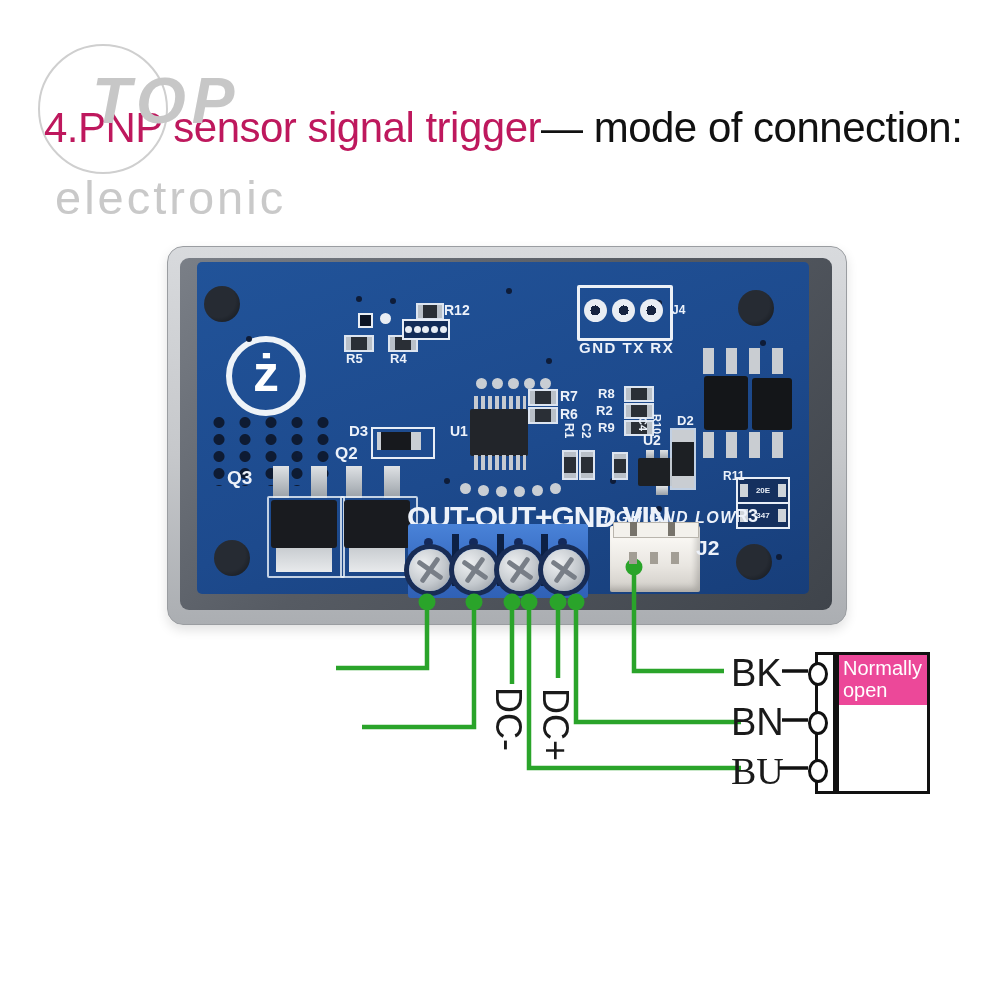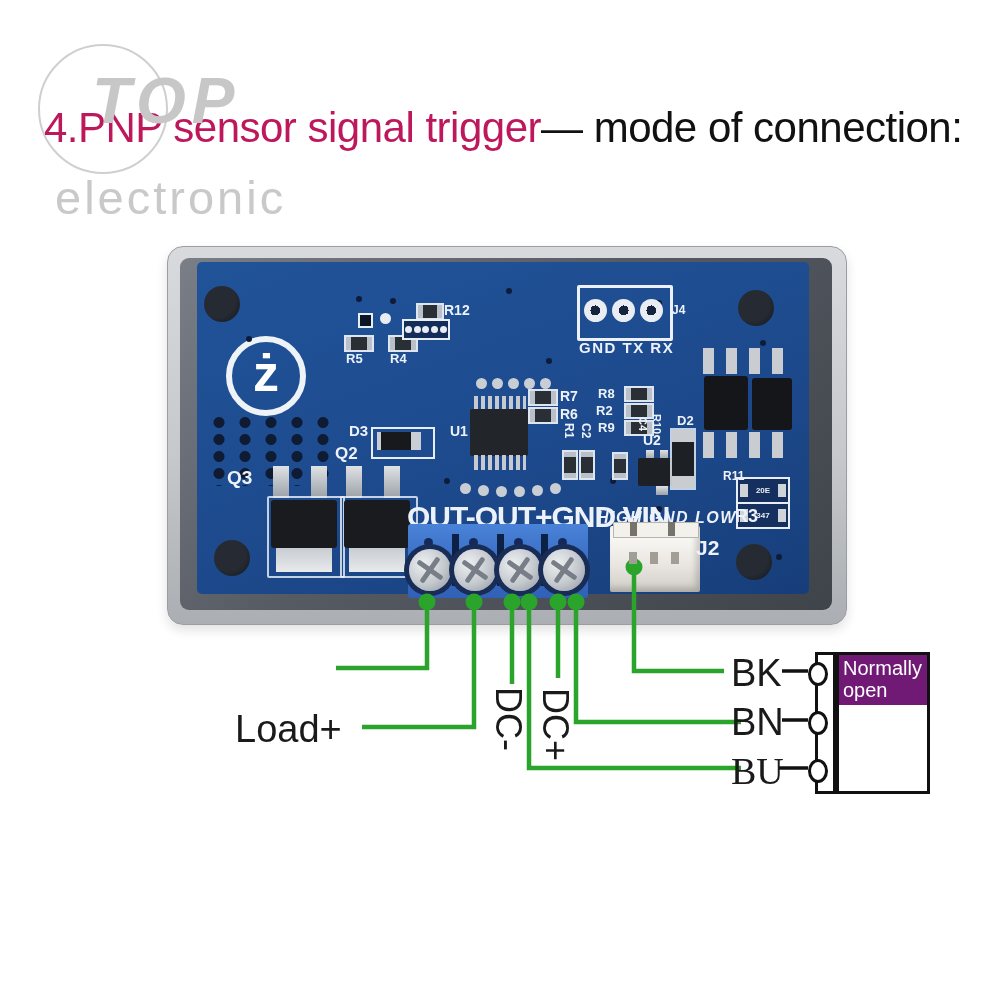--- a/index.html
+++ b/index.html
@@ -87,21 +87,21 @@
   
   .lbl{font-size:38px;color:#1a1a1a;z-index:5;white-space:nowrap;}
   .lbl.v{writing-mode:vertical-rl;text-orientation:mixed;font-size:36px;}
   .centered{text-align:center;}
 
   
   .sensor-strip{left:815px;top:652px;width:15px;height:136px;background:#fff;border:3px solid #111;z-index:2;}
   .sensor-main{left:836px;top:652px;width:88px;height:136px;border:3px solid #111;background:#fff;z-index:2;}
   .sensor-pnp{height:46px;display:flex;align-items:center;justify-content:center;
               font-size:31px;color:#111;border-bottom:2px solid #111;}
-  .sensor-no{height:48px;background:#701a75;color:#fff;font-size:20px;line-height:22px;padding:2px 0 0 4px;}
+  .sensor-no{height:48px;background:#ec4899;color:#fff;font-size:20px;line-height:22px;padding:2px 0 0 4px;}
   .pin-circle{width:14px;height:18px;border-radius:50%;background:#fff;border:3px solid #111;z-index:6;}
 
   svg.overlay{position:absolute;left:0;top:0;z-index:4;}
 </style>
 </head>
 <body>
 
 <div id="canvas">
 
   <div class="abs wm-circle"></div>
@@ -273,21 +273,20 @@
         <circle cx="576" cy="602" r="8.5"></circle>
       <circle cx="634" cy="567" r="8.5"></circle>
     </g>
     <g stroke="#111" stroke-width="3.5">
       <path d="M782 671 H808"></path>
         <path d="M782 720 H808"></path>
         <path d="M779 768 H808"></path>
     </g>
   </svg>
 
-  <div class="abs lbl" style="left:235px;top:708px;">Load+</div>
   <div class="abs lbl v" style="left:487px;top:687px;">DC-</div>
   <div class="abs lbl v" style="left:534px;top:688px;">DC+</div>
   <div class="abs lbl" style="left:731px;top:652px;">BK</div>
   <div class="abs lbl" style="left:731px;top:701px;">BN</div>
   <div class="abs lbl" style="left:731px;top:749px;font-family:Liberation Serif, serif;">BU</div>
 
   <div class="abs sensor-strip"></div>
   <div class="abs sensor-main">
     <div class="sensor-no">
       <div>Normally</div>

